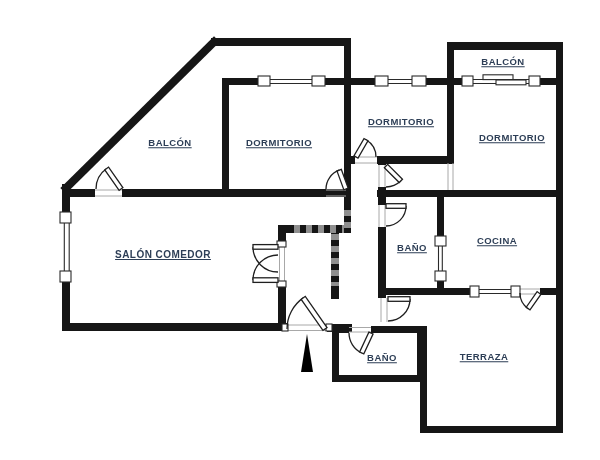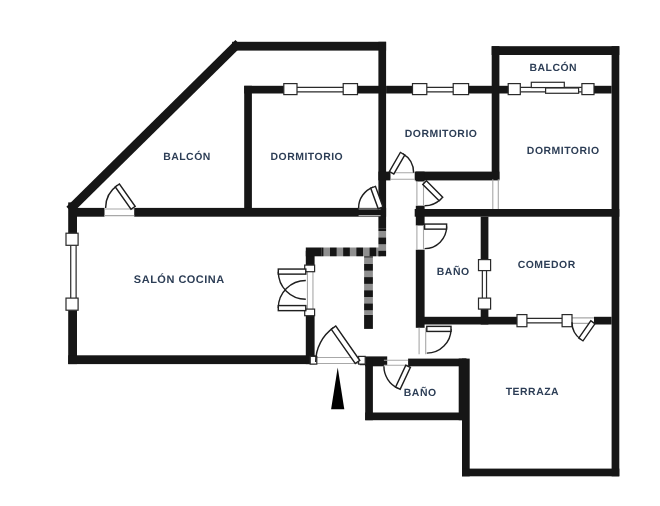--- a/index.html
+++ b/index.html
@@ -1,20 +1,20 @@
 <!DOCTYPE html>
 <html><head>
 <meta charset="utf-8">
 <style>
   html,body{margin:0;padding:0;background:#ffffff;}
   .stage{position:relative;width:600px;height:460px;background:#ffffff;overflow:hidden;
          font-family:"Liberation Sans",sans-serif;}
   .stage svg{position:absolute;left:0;top:0;}
   .lbl{position:absolute;transform:translate(-50%,-50%);white-space:nowrap;
-       font-weight:bold;font-size:9.5px;line-height:1;letter-spacing:.45px;color:#2d3e56;}
+       font-weight:bold;font-size:9.5px;line-height:1;letter-spacing:.45px;color:#2d3e56;text-decoration:underline;}
   .lbl.big{font-size:10px;}
 </style>
 </head>
 <body>
 
 <div class="stage">
 
 <svg width="600" height="460" viewBox="0 0 600 460">
   <defs>
     <pattern id="stripeH" width="12" height="8" patternUnits="userSpaceOnUse">
@@ -198,18 +198,18 @@
   </g>
 
   <path d="M307,334 L313,372 L301,372 Z" fill="#000"></path>
 </svg>
 
   <div class="lbl" style="left:170px;top:143px">BALCÓN</div>
   <div class="lbl" style="left:279px;top:143px">DORMITORIO</div>
   <div class="lbl" style="left:401px;top:122px">DORMITORIO</div>
   <div class="lbl" style="left:503px;top:62px">BALCÓN</div>
   <div class="lbl" style="left:512px;top:138px">DORMITORIO</div>
-  <div class="lbl big" style="left:163px;top:255px">SALÓN COCINA</div>
+  <div class="lbl big" style="left:163px;top:255px">SALÓN COMEDOR</div>
   <div class="lbl" style="left:412px;top:248px">BAÑO</div>
-  <div class="lbl" style="left:497px;top:241px">COMEDOR</div>
+  <div class="lbl" style="left:497px;top:241px">COCINA</div>
   <div class="lbl" style="left:382px;top:358px">BAÑO</div>
   <div class="lbl" style="left:484px;top:357px">TERRAZA</div>
 </div>
 
 </body></html>

